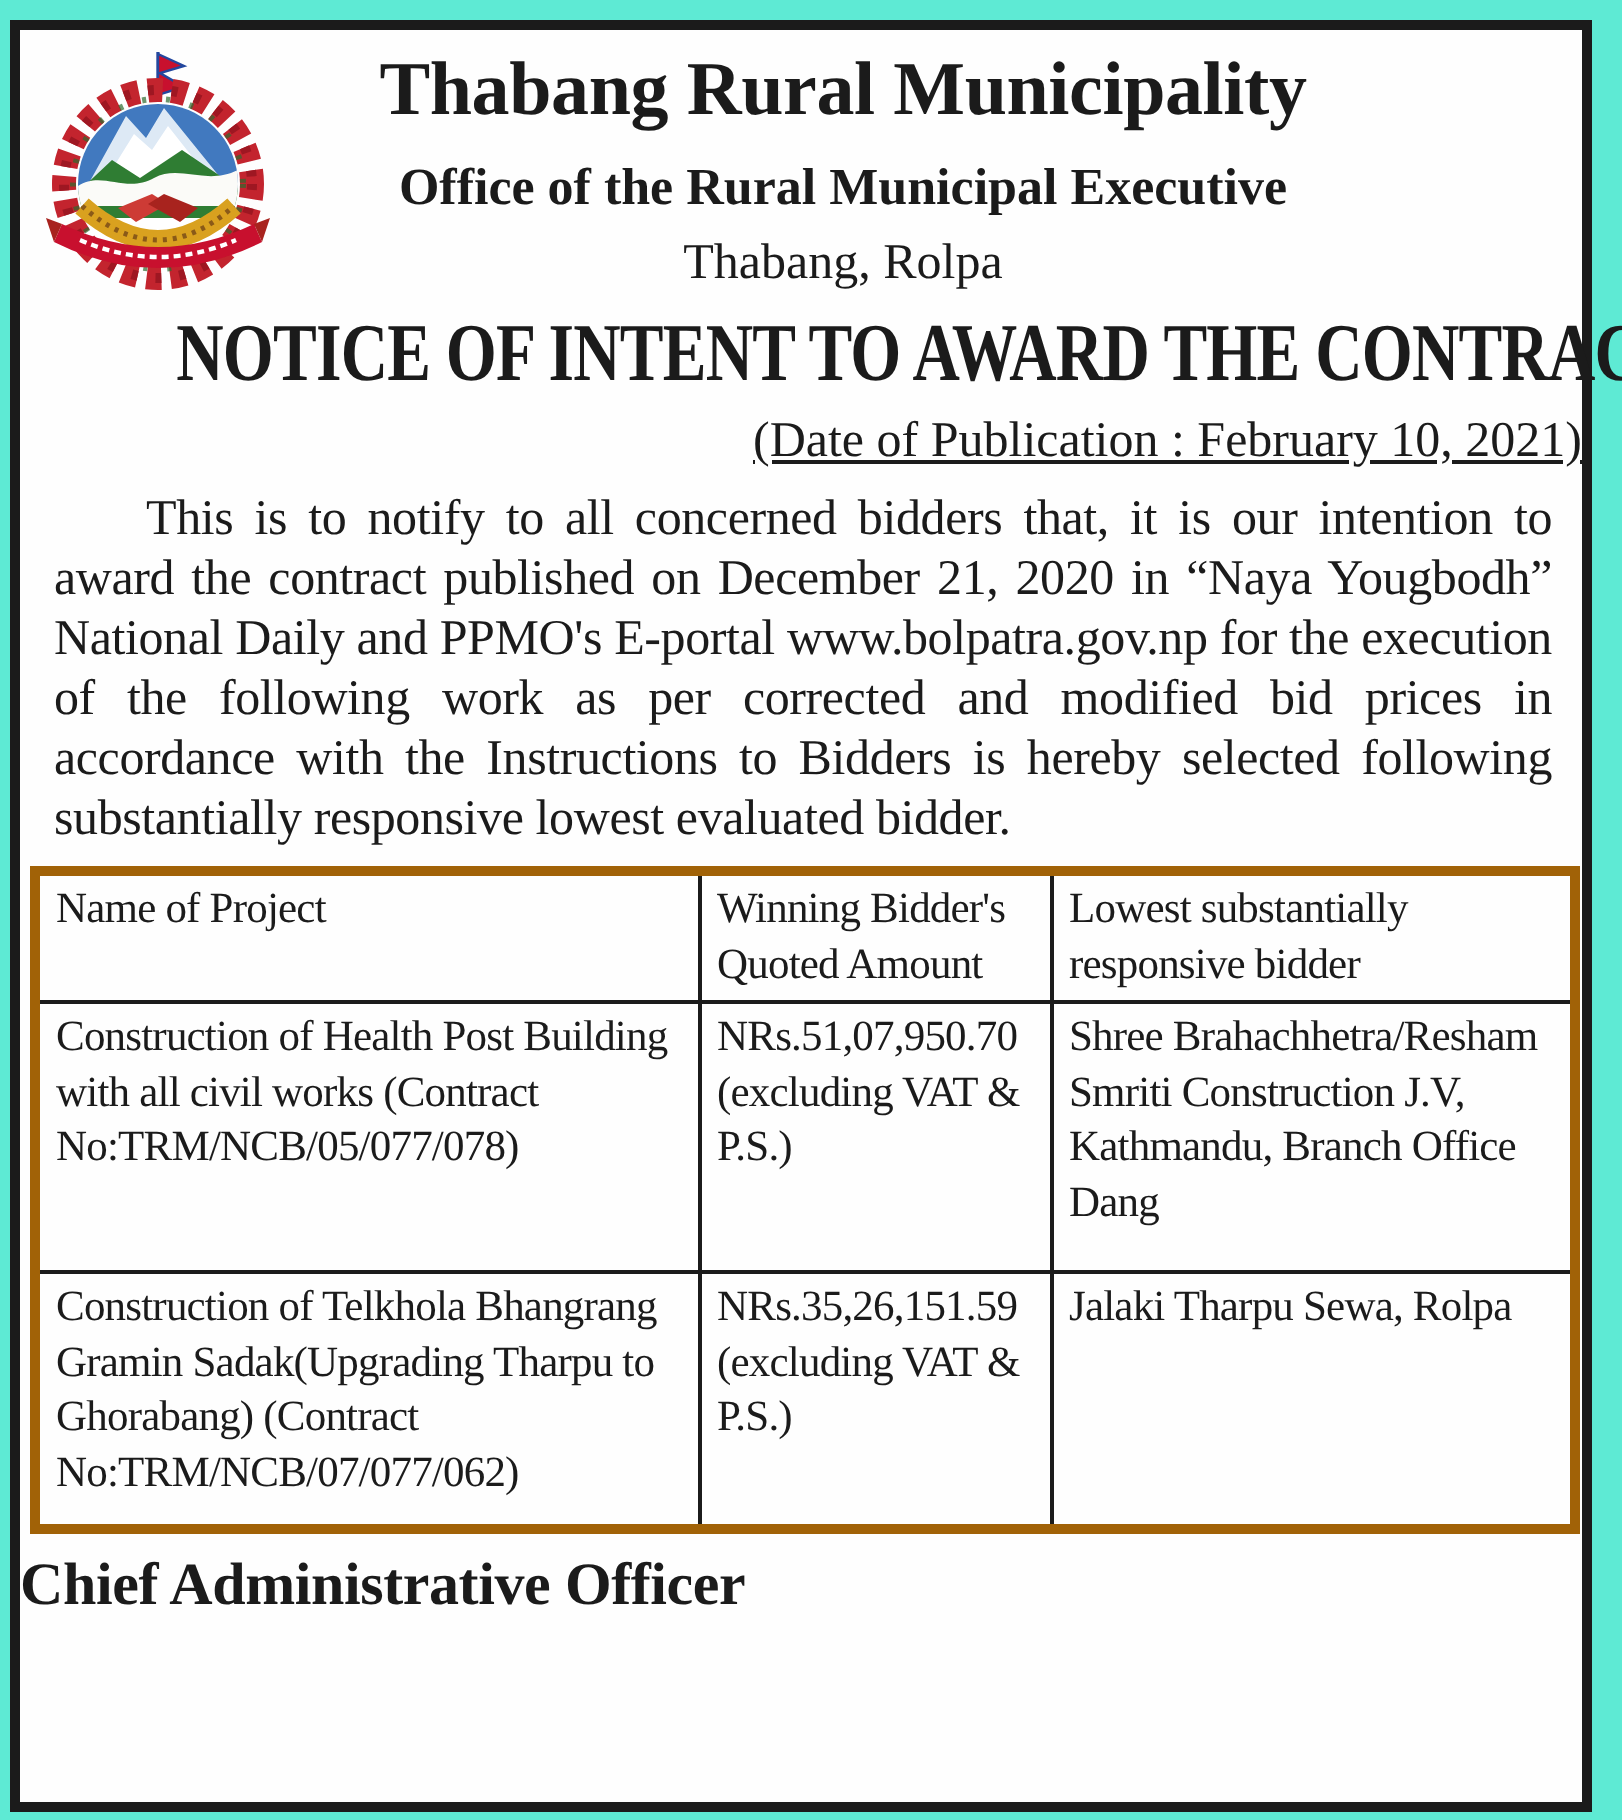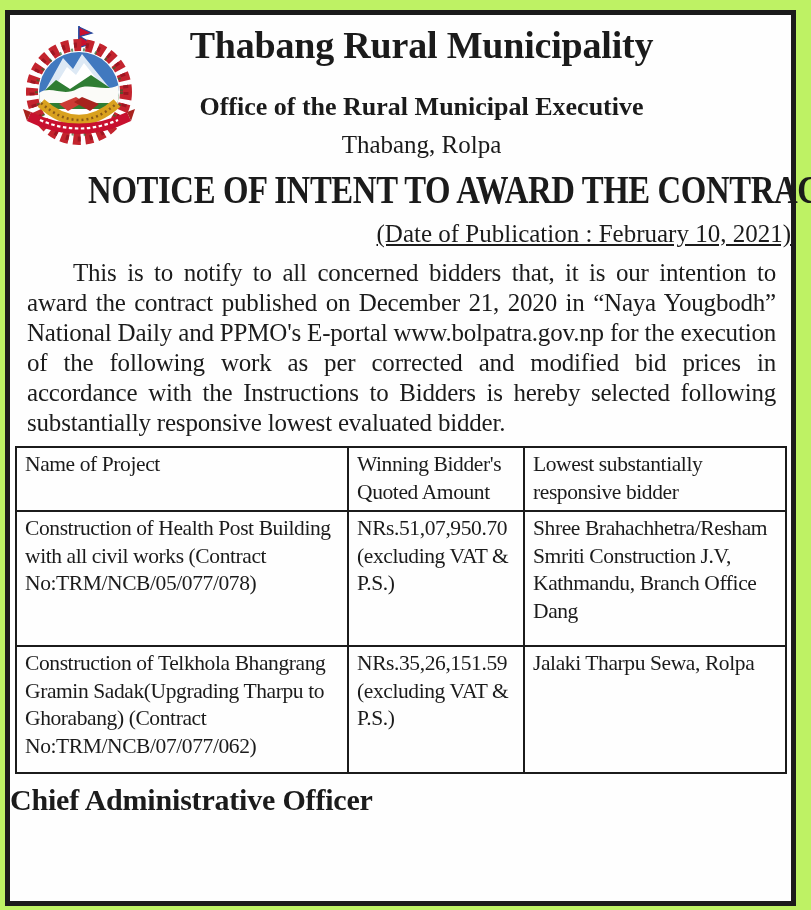--- a/index.html
+++ b/index.html
@@ -2,42 +2,42 @@
 <html><head>
 <meta charset="utf-8">
 <style>
   html,body{margin:0;padding:0;}
   body{
     width:811px;height:910px;overflow:hidden;
     background:#ffffff;
     font-family:"Liberation Serif","DejaVu Serif",serif;
     color:#1b1b1b;
   }
-  .page{position:relative;width:811px;height:910px;background:#bef264;}
+  .page{position:relative;width:811px;height:910px;background:#5eead4;}
   .frame{
     position:absolute;left:5px;top:10px;width:791px;height:896px;
     box-sizing:border-box;border:5px solid #1b1b1b;background:#fefefe;
   }
   .emblem{position:absolute;left:8px;top:8px;width:122px;height:124px;}
   .head-block{text-align:center;padding-left:42px;}
   .muni{font-size:38px;font-weight:bold;line-height:44px;margin-top:8px;letter-spacing:-0.2px;}
-  .office{font-size:26px;font-weight:bold;line-height:30px;margin-top:25px;}
+  .office{font-size:26px;font-weight:bold;line-height:30px;margin-top:12px;}
   .place{font-size:25px;line-height:29px;margin-top:8px;}
   .notice-title{
     text-align:center;font-size:41px;font-weight:bold;line-height:47px;margin-top:7px;
     white-space:nowrap;transform:scaleX(0.80);transform-origin:50% 50%;letter-spacing:-0.5px;
   }
   .pub-date{text-align:right;font-size:25px;line-height:29px;margin-top:6px;text-decoration:underline;}
   .body-par{
     margin:10px 15px 0 17px;font-size:25px;line-height:30px;
     text-align:justify;text-indent:46px;letter-spacing:-0.2px;
   }
   table.award{
     margin:8px 0 0 5px;width:770px;border-collapse:collapse;table-layout:fixed;
-    border:2px solid #a16207;
+    border:5px solid #a16207;
   }
   .award th,.award td{
     border:2.5px solid #1b1b1b;
     padding:3px 8px 4px 8px;
     font-size:21.5px;line-height:27.5px;letter-spacing:-0.4px;
     font-weight:normal;text-align:left;vertical-align:top;
     overflow:hidden;
   }
   .col-project{width:332px;}
   .col-amount{width:176px;}

